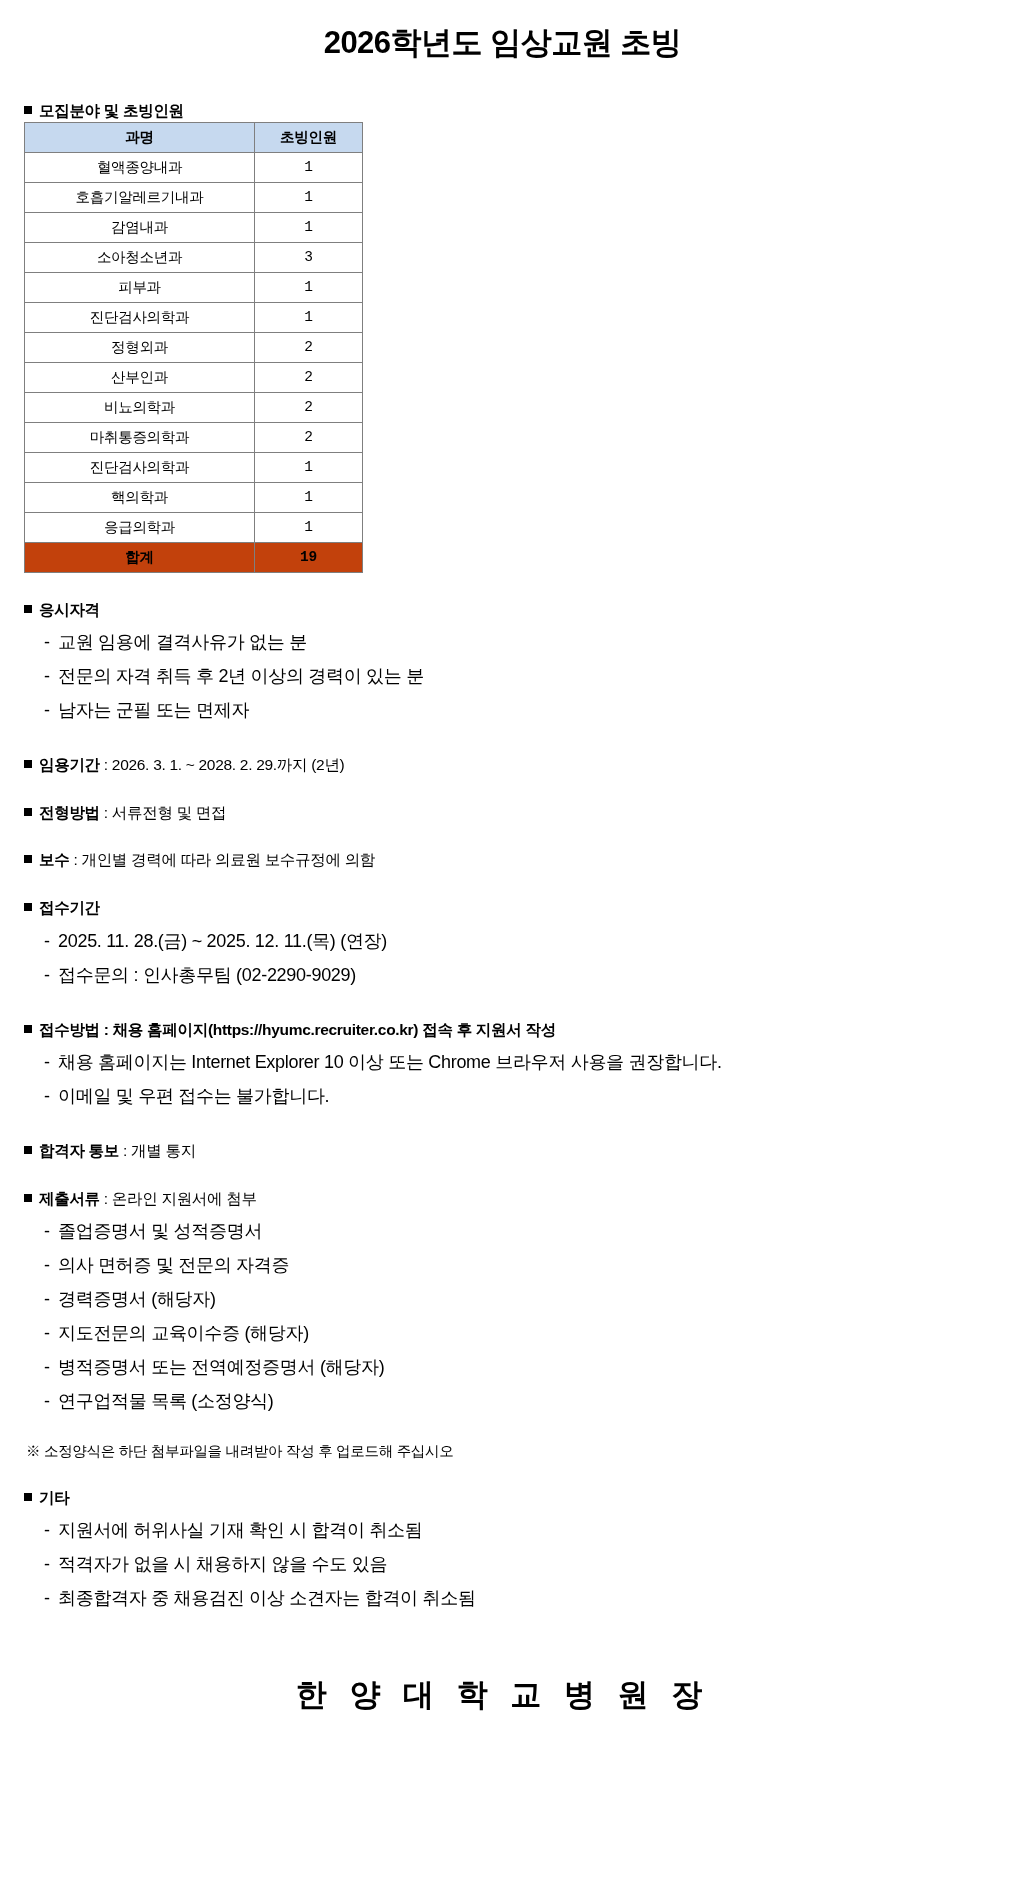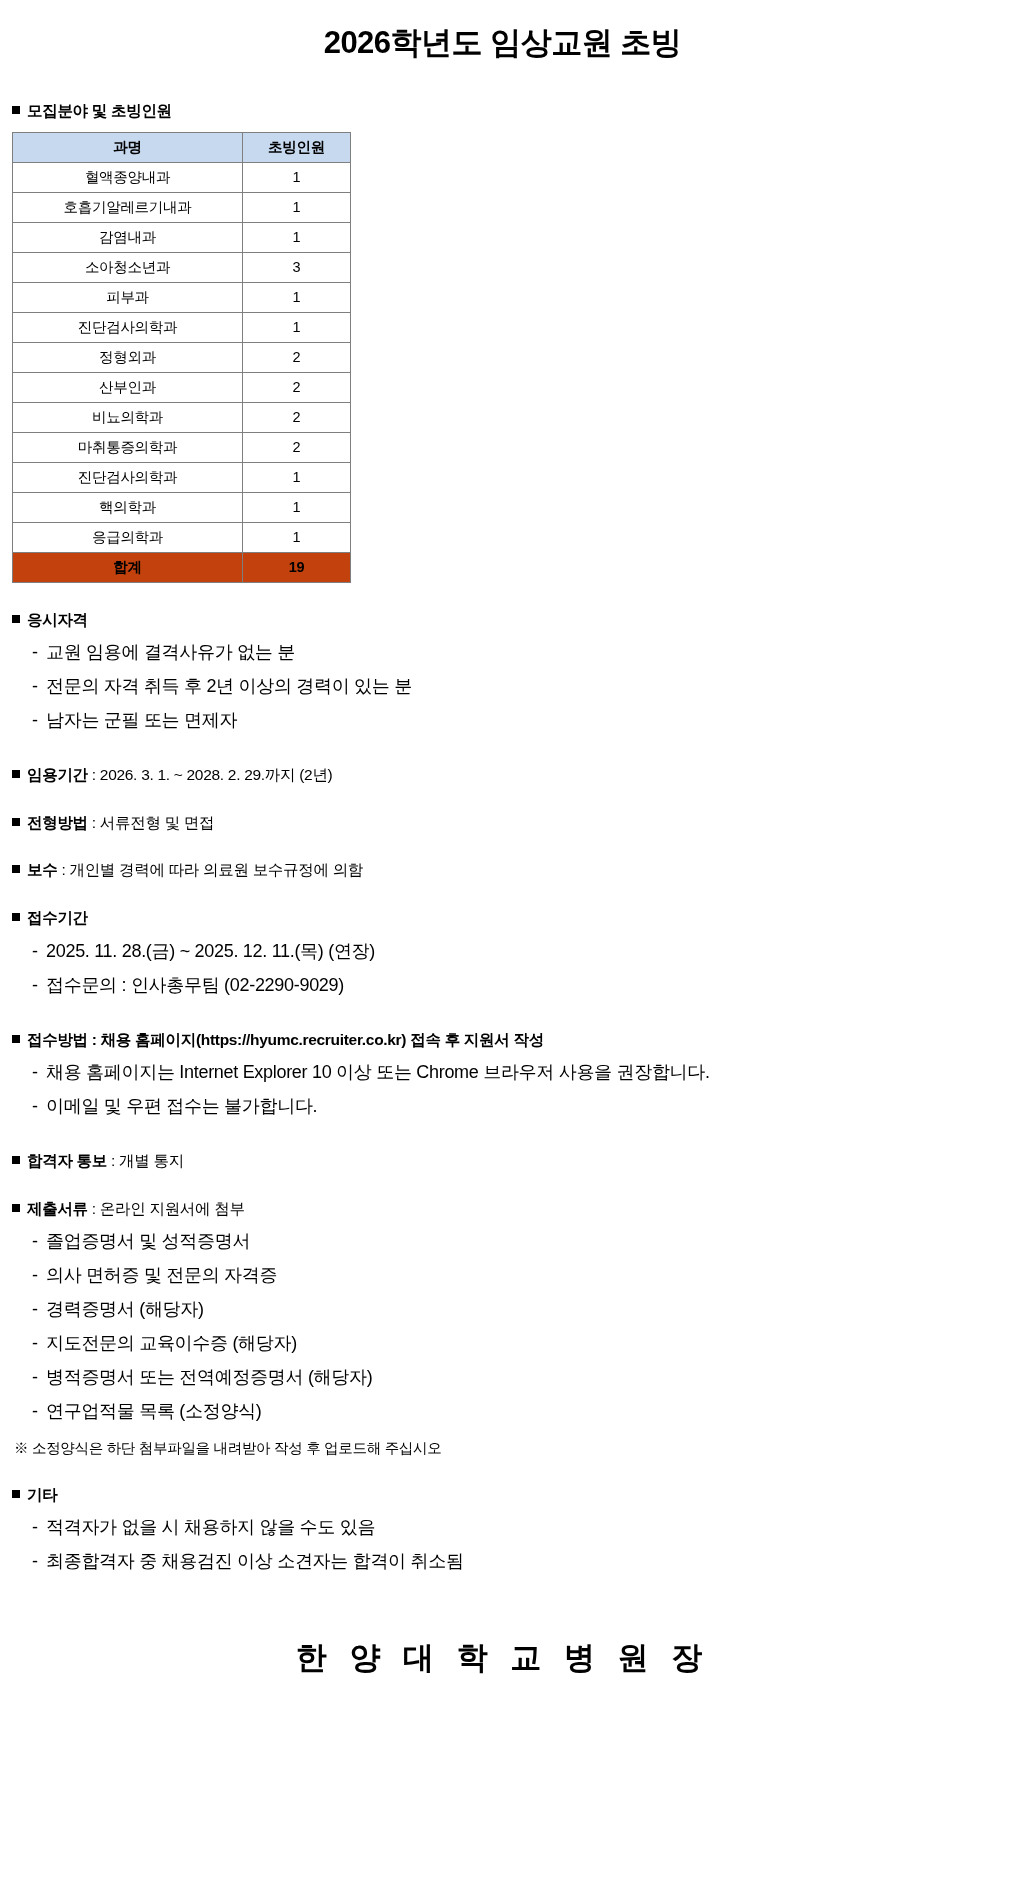--- a/index.html
+++ b/index.html
@@ -11,21 +11,21 @@
     width: 1029px;
     min-height: 1891px;
     font-family: "Liberation Sans", sans-serif;
     color: #000000;
     position: relative;
   }
   .page {
     width: 1005px;
     min-height: 1891px;
     box-sizing: border-box;
-    padding: 0 12px;
+    padding: 0 24px;
     position: relative;
   }
   .doc-title {
     text-align: center;
     font-size: 31px;
     font-weight: bold;
     letter-spacing: -0.5px;
     padding-top: 22px;
     padding-bottom: 10px;
   }
@@ -61,26 +61,26 @@
     padding: 3px 0;
     position: relative;
   }
   ul.bullets li .dash {
     display: inline-block;
     width: 14px;
   }
   .note-line {
     font-size: 14.5px;
     letter-spacing: -0.3px;
-    margin-top: 10px;
+    margin-top: 23px;
     padding-left: 2px;
   }
   
   .table-wrap {
-    margin-top: 10px;
+    font-family: Liberation Mono, monospace;
   }
   table.quota {
     border-collapse: collapse;
     table-layout: fixed;
     width: 338px;
     font-size: 14.5px;
   }
   table.quota th, table.quota td {
     border: 1px solid #7f7f7f;
     text-align: center;
@@ -260,20 +260,21 @@
       <li><span class="dash">-</span><span>연구업적물 목록 (소정양식)</span></li>
     </ul>
     <div class="note-line">※ 소정양식은 하단 첨부파일을 내려받아 작성 후 업로드해 주십시오</div>
   </div>
 
   <div class="section">
     <div class="section-head">
       <span class="sq"></span><span>기타</span>
     </div>
     <ul class="bullets">
+      <li><span class="dash">-</span><span>지원서에 허위사실 기재 확인 시 합격이 취소됨</span></li>
       <li><span class="dash">-</span><span>적격자가 없을 시 채용하지 않을 수도 있음</span></li>
       <li><span class="dash">-</span><span>최종합격자 중 채용검진 이상 소견자는 합격이 취소됨</span></li>
     </ul>
   </div>
 
   <div class="signature">한 양 대 학 교 병 원 장</div>
 
 </div>
 
 </body></html>

